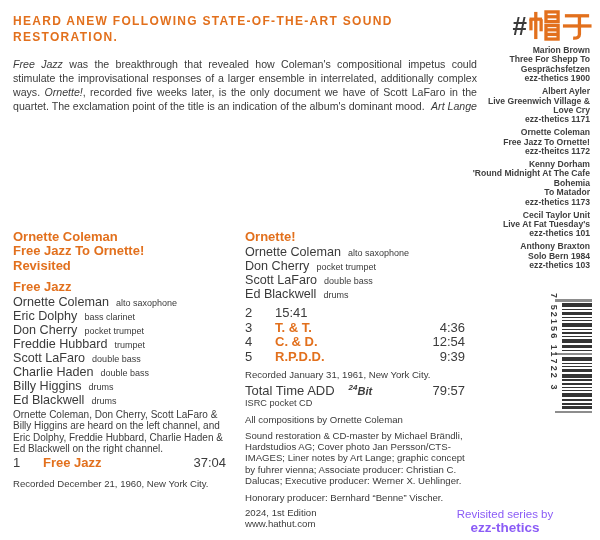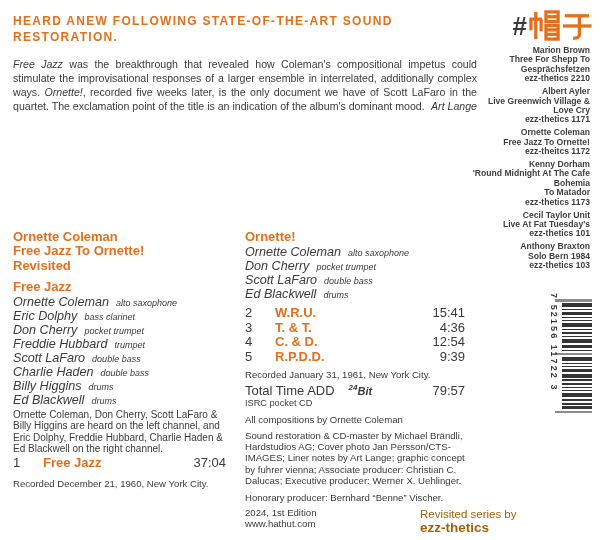--- a/index.html
+++ b/index.html
@@ -27,21 +27,21 @@
   #releases{right:10px;top:46px;width:150px;text-align:right;}
   #releases .release{font-size:8.6px;font-weight:700;line-height:9.4px;
     color:#3f3f3f;margin-bottom:3.5px;}
 
   
   #album-title{left:13px;top:230px;width:220px;font-size:13px;font-weight:800;
     line-height:14.3px;color:#e2701d;}
   .section-heading{font-size:13px;font-weight:800;color:#e2701d;line-height:14px;}
   #fj-heading{left:13px;top:280px;}
   .personnel{list-style:none;margin:0;padding:0;}
-  .personnel li{line-height:14px;height:14px;font-style:italic;}
+  .personnel li{line-height:14px;height:14px;}
   .personnel .nm{font-size:12.6px;color:#3b3b3b;}
   .personnel .inst{font-size:9px;color:#3b3b3b;margin-left:7px;}
   #fj-personnel{left:13px;top:294px;width:220px;}
   #channel-note{left:13px;top:409px;width:212px;font-size:10px;line-height:11.4px;color:#3b3b3b;}
   .track-row{display:flex;align-items:baseline;font-size:13px;line-height:14px;color:#3b3b3b;}
   .track-row .num{width:30px;flex:none;}
   .track-row .ttl{flex:1;font-weight:800;color:#e2701d;}
   .track-row .tm{flex:none;}
   #fj-track{left:13px;top:456px;width:213px;}
   #fj-recorded{left:13px;top:478px;font-size:9.6px;color:#3b3b3b;}
@@ -68,21 +68,21 @@
   #barcode-bars{left:562px;top:299px;width:30px;height:120px;}
   #barcode-bars .bar{background:#343434;width:30px;margin-left:0;}
   #barcode-bars .bar.guard{width:37px;margin-left:-7px;background:#8d8d8d;}
   #barcode-digits{left:559px;top:293px;width:130px;height:10px;
     transform:rotate(90deg);transform-origin:0 0;
     font-size:9px;font-weight:700;letter-spacing:2.1px;color:#3b3b3b;white-space:nowrap;}
 
   
   #footer-block{right:10px;top:425px;width:170px;text-align:right;
     font-size:9.6px;line-height:10.5px;color:#3f3f3f;}
-  #series{right:10px;top:509px;width:170px;text-align:left;color:#a16207;}
+  #series{right:10px;top:509px;width:170px;text-align:center;color:#8b5cf6;}
   #series .l1{font-size:11.5px;line-height:11.5px;}
   #series .l2{font-size:13.5px;font-weight:800;line-height:13px;}
 </style>
 </head>
 <body>
 
 <div id="cover">
 
   <div id="tagline" class="abs">
     <div>HEARD ANEW FOLLOWING STATE-OF-THE-ART SOUND RESTORATION.</div>
@@ -108,21 +108,21 @@
       <path d="M52 7 V26 Q52 30.5 45.5 30"></path>
       <path d="M35 17.5 H64.5"></path>
     </svg>
   </div>
 
   <div id="releases" class="abs">
 
       <div class="release pre">Marion Brown
 Three For Shepp To
 Gesprächsfetzen
-ezz-thetics 2210</div>
+ezz-thetics 1900</div>
 
       <div class="release pre">Albert Ayler
 Live Greenwich Village &amp;
 Love Cry
 ezz-thetics 1171</div>
 
       <div class="release pre">Ornette Coleman
 Free Jazz To Ornette!
 ezz-theitcs 1172</div>
 
@@ -188,21 +188,20 @@
 
       <li><span class="nm">Scott LaFaro</span><span class="inst">double bass</span></li>
 
       <li><span class="nm">Ed Blackwell</span><span class="inst">drums</span></li>
     </ul>
 
   <div id="orn-tracks" class="abs">
 
       <div class="track-row">
         <span class="num">2</span>
-        <span class="ttl">W.R.U.</span>
         <span class="tm">15:41</span>
       </div>
 
       <div class="track-row">
         <span class="num">3</span>
         <span class="ttl">T. &amp; T.</span>
         <span class="tm">4:36</span>
       </div>
 
       <div class="track-row">

